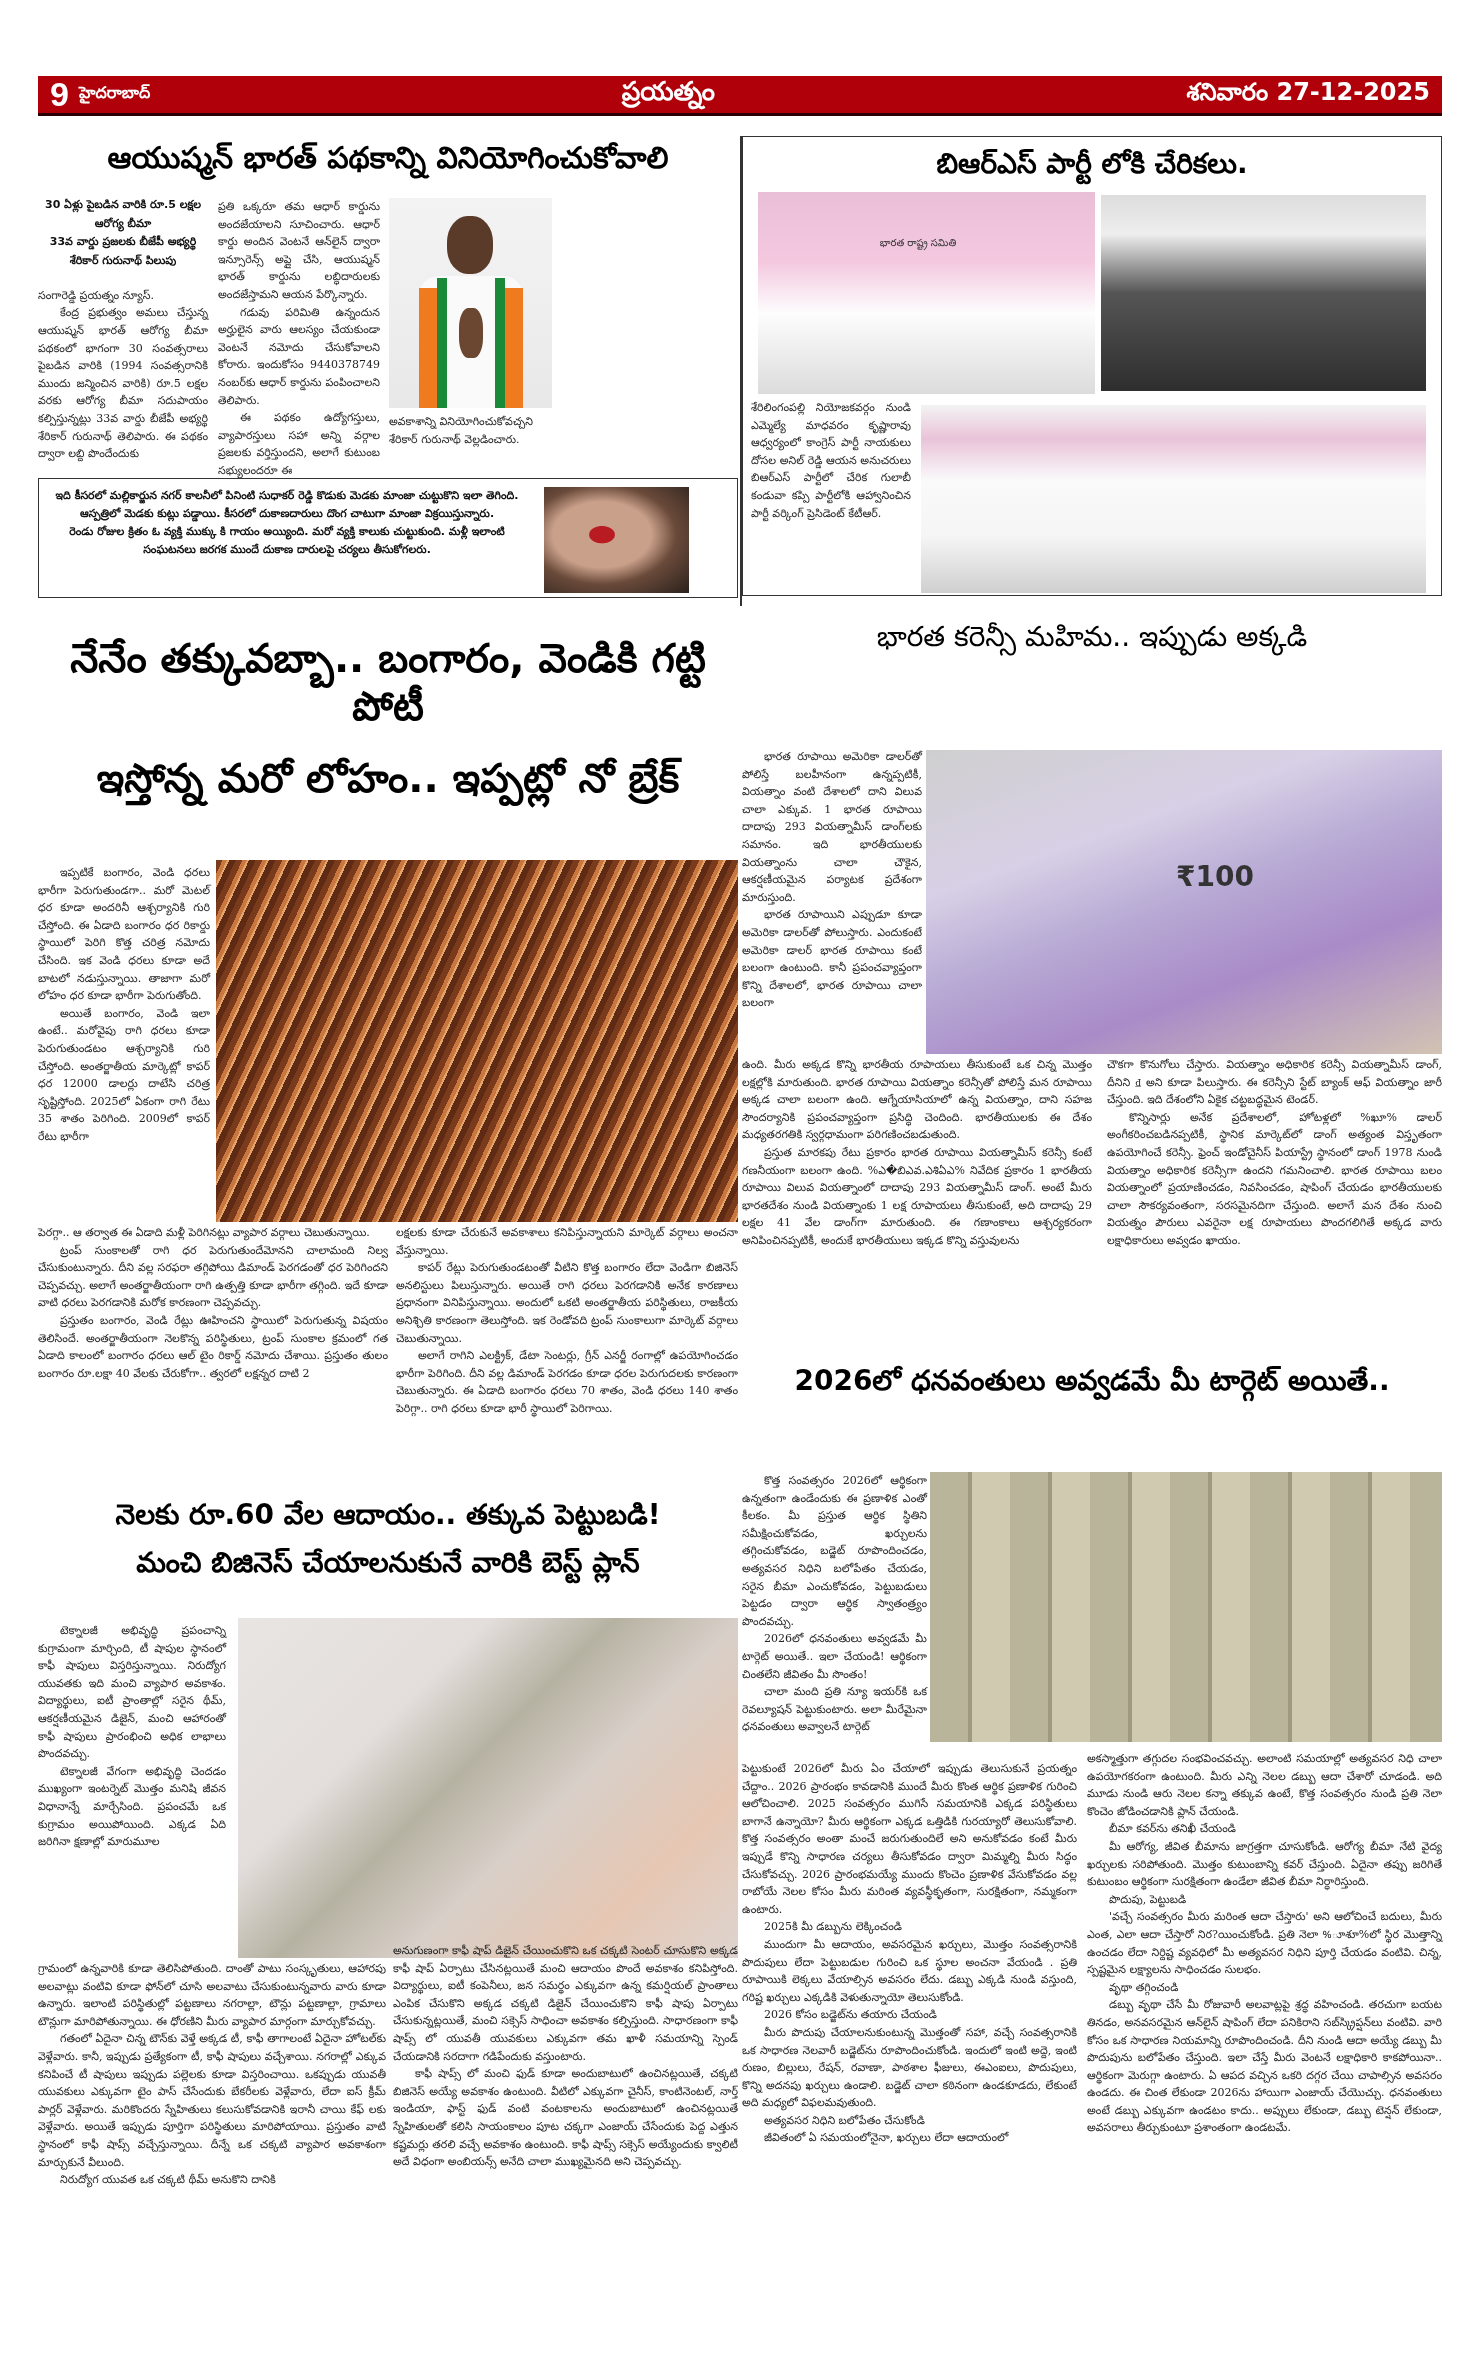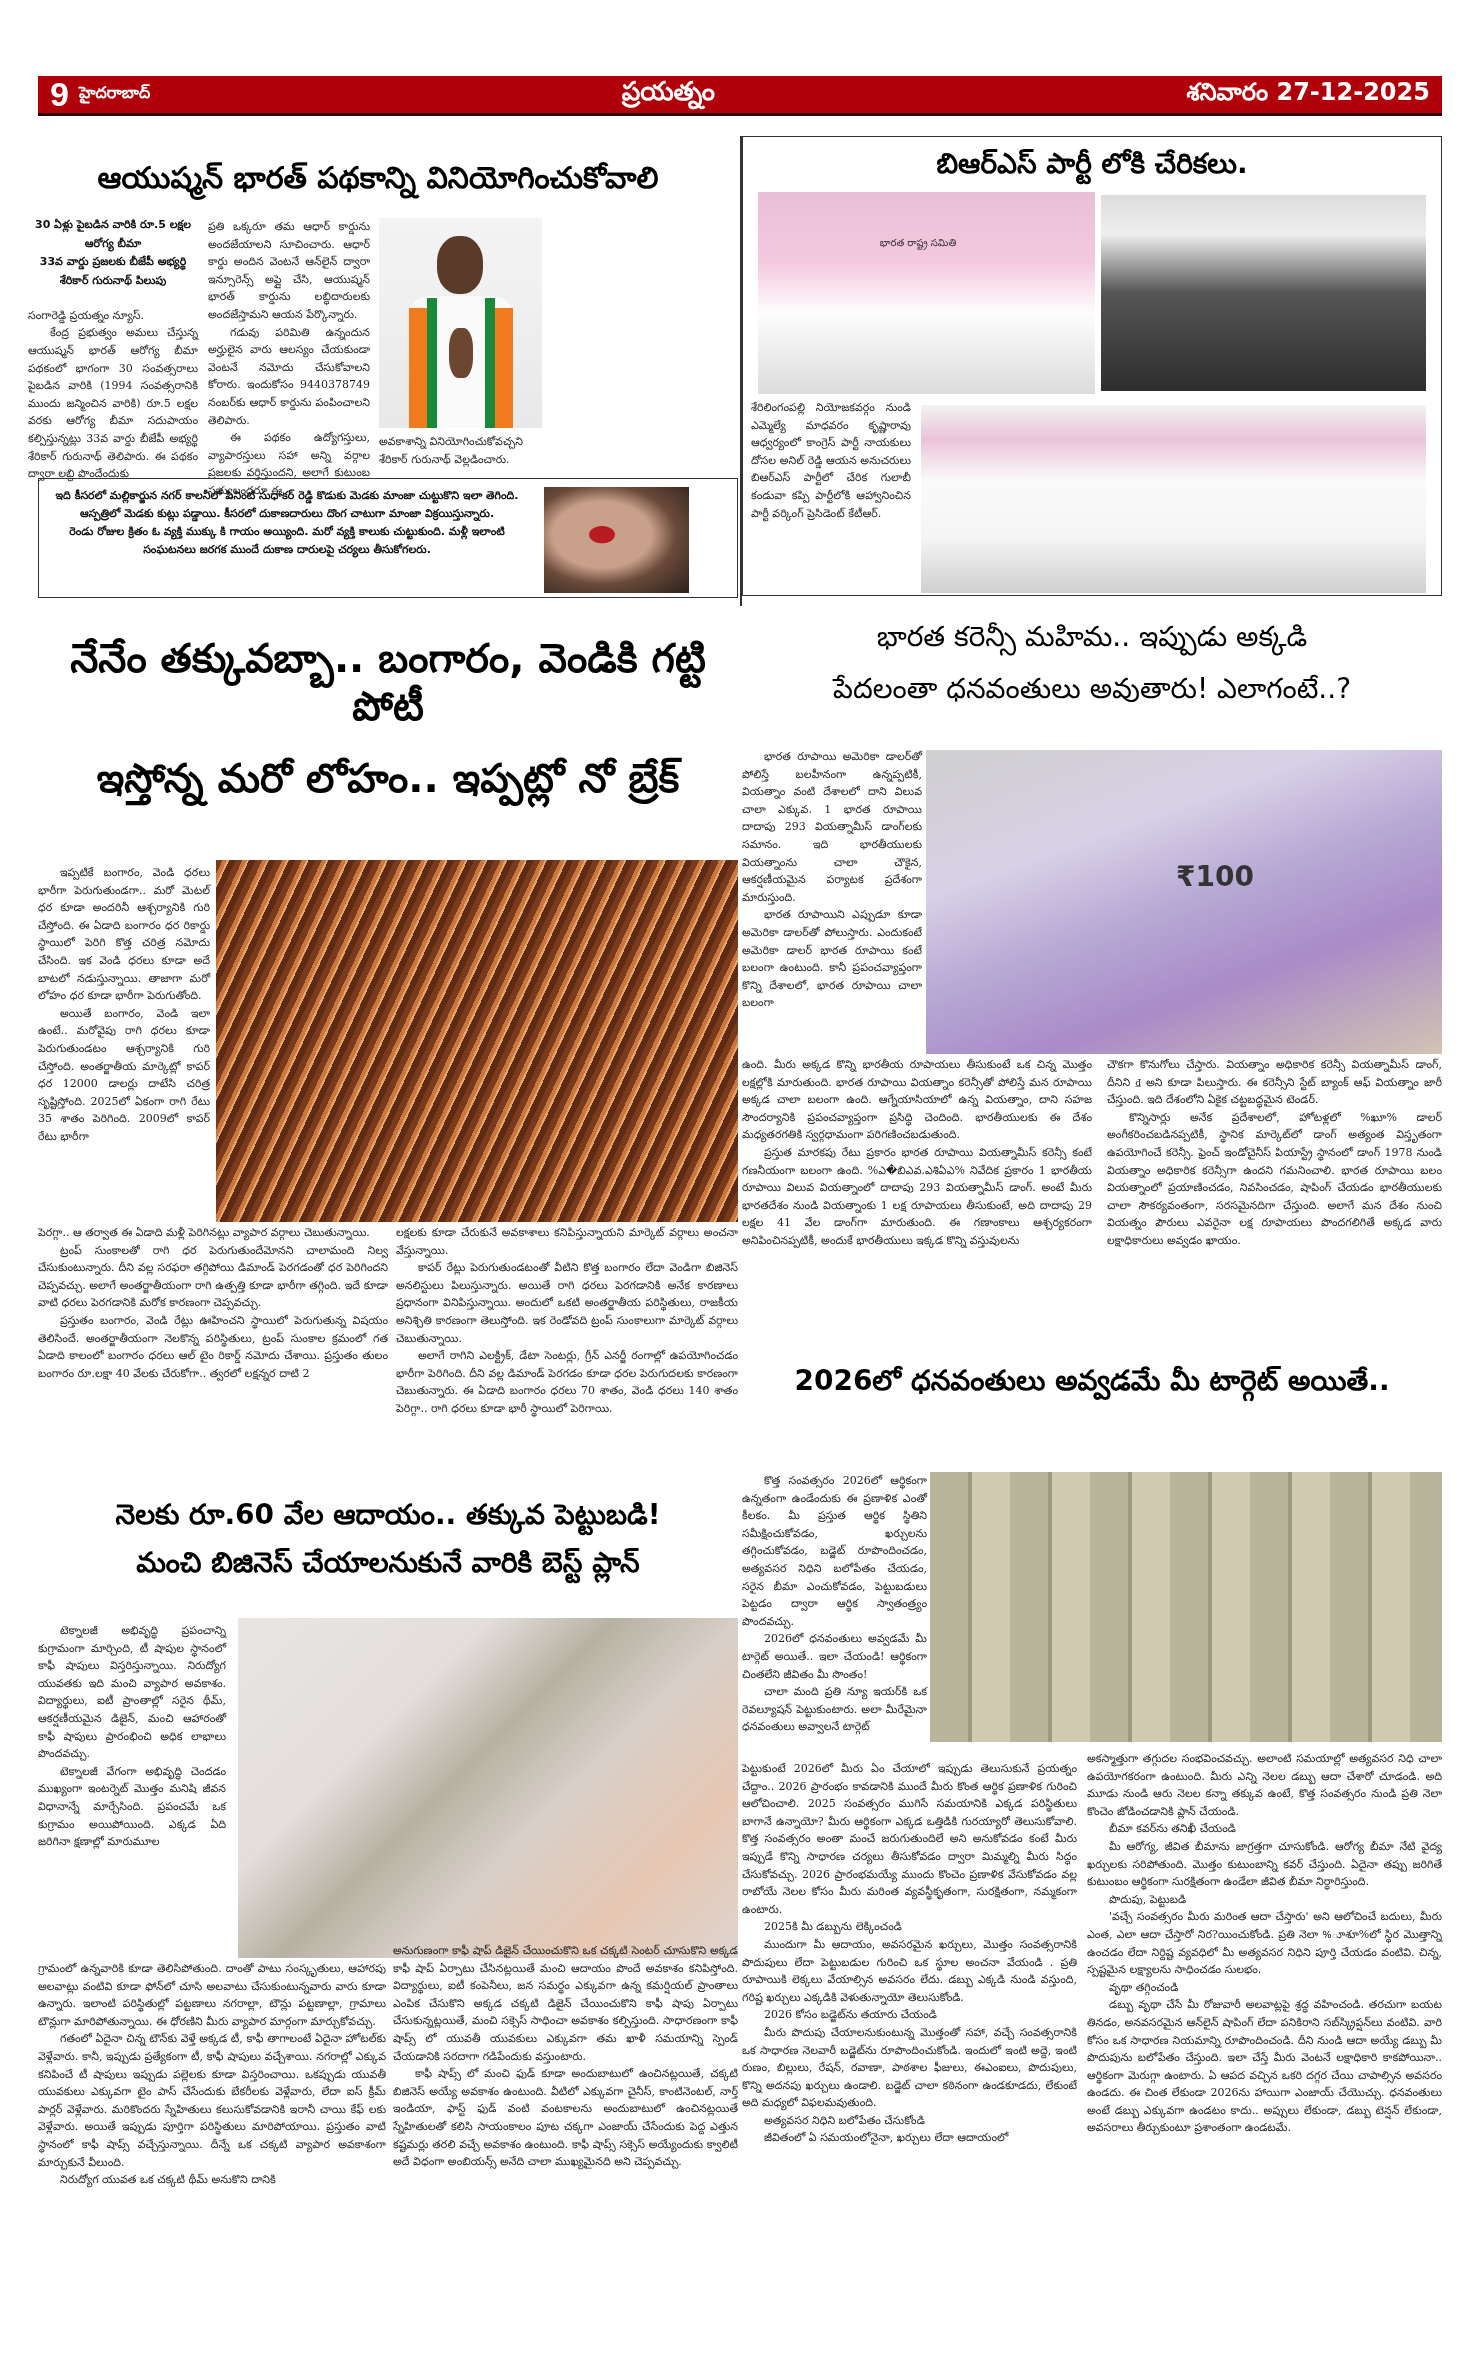--- a/index.html
+++ b/index.html
@@ -24,21 +24,21 @@
 
 <div class="abs masthead">
   <div class="pg">
     <span>9</span>
     <span class="city">హైదరాబాద్</span>
   </div>
   <div class="brand">ప్రయత్నం</div>
   <div class="date">శనివారం 27-12-2025</div>
 </div>
 
-<div class="abs" style="left:28px; top:138px; width:700px; height:340px;margin-top:20px;">
+<div class="abs" style="left:38px; top:138px; width:700px; height:340px;">
   <div class="hl" style="font-size:30px; margin-top:2px;">ఆయుష్మన్ భారత్ పథకాన్ని వినియోగించుకోవాలి</div>
   <div class="abs" style="left:0; top:58px; width:170px;">
     <div class="sub">30 ఏళ్లు పైబడిన వారికి రూ.5 లక్షల</div>
     <div class="sub">ఆరోగ్య బీమా</div>
     <div class="sub">33వ వార్డు ప్రజలకు బీజేపీ అభ్యర్థి</div>
     <div class="sub">శేరికార్ గురునాథ్ పిలుపు</div>
     <div class="body" style="margin-top:16px;">సంగారెడ్డి ప్రయత్నం న్యూస్.</div>
     <div class="body">
         <p>కేంద్ర ప్రభుత్వం అమలు చేస్తున్న ఆయుష్మన్ భారత్ ఆరోగ్య బీమా పథకంలో భాగంగా 30 సంవత్సరాలు పైబడిన వారికి (1994 సంవత్సరానికి ముందు జన్మించిన వారికి) రూ.5 లక్షల వరకు ఆరోగ్య బీమా సదుపాయం కల్పిస్తున్నట్లు 33వ వార్డు బీజేపీ అభ్యర్థి శేరికార్ గురునాథ్ తెలిపారు. ఈ పథకం ద్వారా లబ్ది పొందేందుకు</p>
       </div>
@@ -95,21 +95,20 @@
   </div>
   <div class="abs body" style="left:358px; top:612px; width:342px;">
     <p style="text-indent:0">లక్షలకు కూడా చేరుకునే అవకాశాలు కనిపిస్తున్నాయని మార్కెట్ వర్గాలు అంచనా వేస్తున్నాయి.</p>
     <p>కాపర్ రేట్లు పెరుగుతుండటంతో వీటిని కొత్త బంగారం లేదా వెండిగా బిజినెస్ అనలిస్టులు పిలుస్తున్నారు. అయితే రాగి ధరలు పెరగడానికి అనేక కారణాలు ప్రధానంగా వినిపిస్తున్నాయి. అందులో ఒకటి అంతర్జాతీయ పరిస్థితులు, రాజకీయ అనిశ్చితి కారణంగా తెలుస్తోంది. ఇక రెండోవది ట్రంప్ సుంకాలుగా మార్కెట్ వర్గాలు చెబుతున్నాయి.</p>
     <p>అలాగే రాగిని ఎలక్ట్రిక్, డేటా సెంటర్లు, గ్రీన్ ఎనర్జీ రంగాల్లో ఉపయోగించడం భారీగా పెరిగింది. దీని వల్ల డిమాండ్ పెరగడం కూడా ధరల పెరుగుదలకు కారణంగా చెబుతున్నారు. ఈ ఏడాది బంగారం ధరలు 70 శాతం, వెండి ధరలు 140 శాతం పెరిగ్గా.. రాగి ధరలు కూడా భారీ స్థాయిలో పెరిగాయి.</p>
   </div>
 </div>
 
 <div class="abs" style="left:742px; top:608px; width:700px; height:740px;">
   <div class="hl" style="font-size:28px; margin-top:12px; font-weight:normal;">భారత కరెన్సీ మహిమ.. ఇప్పుడు అక్కడి</div>
-  <div class="hl" style="font-size:28px; margin-top:18px; font-weight:normal;">పేదలంతా ధనవంతులు అవుతారు! ఎలాగంటే..?</div>
   <div class="abs body" style="left:0; top:140px; width:180px;">
     <p>భారత రూపాయి అమెరికా డాలర్‌తో పోలిస్తే బలహీనంగా ఉన్నప్పటికీ, వియత్నాం వంటి దేశాలలో దాని విలువ చాలా ఎక్కువ. 1 భారత రూపాయి దాదాపు 293 వియత్నామీస్ డాంగ్‌లకు సమానం. ఇది భారతీయులకు వియత్నాంను చాలా చౌకైన, ఆకర్షణీయమైన పర్యాటక ప్రదేశంగా మారుస్తుంది.</p>
     <p>భారత రూపాయిని ఎప్పుడూ కూడా అమెరికా డాలర్‌తో పోలుస్తారు. ఎందుకంటే అమెరికా డాలర్ భారత రూపాయి కంటే బలంగా ఉంటుంది. కానీ ప్రపంచవ్యాప్తంగా కొన్ని దేశాలలో, భారత రూపాయి చాలా బలంగా</p>
   </div>
   <div class="abs img" style="left:184px; top:142px; width:516px; height:304px; background:linear-gradient(160deg,#cfcfcf 0%,#d8d0e6 30%,#b7a9d4 50%,#a98bc8 70%,#d2c3b3 100%);">
     <div class="abs" style="left:250px; top:110px; font-size:28px; font-weight:bold; color:#333;">₹100</div>
   </div>
   <div class="abs body" style="left:0; top:448px; width:350px;">
     <p style="text-indent:0">ఉంది. మీరు అక్కడ కొన్ని భారతీయ రూపాయలు తీసుకుంటే ఒక చిన్న మొత్తం లక్షల్లోకి మారుతుంది. భారత రూపాయి వియత్నాం కరెన్సీతో పోలిస్తే మన రూపాయి అక్కడ చాలా బలంగా ఉంది. ఆగ్నేయాసియాలో ఉన్న వియత్నాం, దాని సహజ సౌందర్యానికి ప్రపంచవ్యాప్తంగా ప్రసిద్ధి చెందింది. భారతీయులకు ఈ దేశం మధ్యతరగతికి స్వర్గధామంగా పరిగణించబడుతుంది.</p>
     <p>ప్రస్తుత మారకపు రేటు ప్రకారం భారత రూపాయి వియత్నామీస్ కరెన్సీ కంటే గణనీయంగా బలంగా ఉంది. %ఎ�బిఎవ.ఎశిఏఎ% నివేదిక ప్రకారం 1 భారతీయ రూపాయి విలువ వియత్నాంలో దాదాపు 293 వియత్నామీస్ డాంగ్. అంటే మీరు భారతదేశం నుండి వియత్నాంకు 1 లక్ష రూపాయలు తీసుకుంటే, అది దాదాపు 29 లక్షల 41 వేల డాంగ్‌గా మారుతుంది. ఈ గణాంకాలు ఆశ్చర్యకరంగా అనిపించినప్పటికీ, అందుకే భారతీయులు ఇక్కడ కొన్ని వస్తువులను</p>

